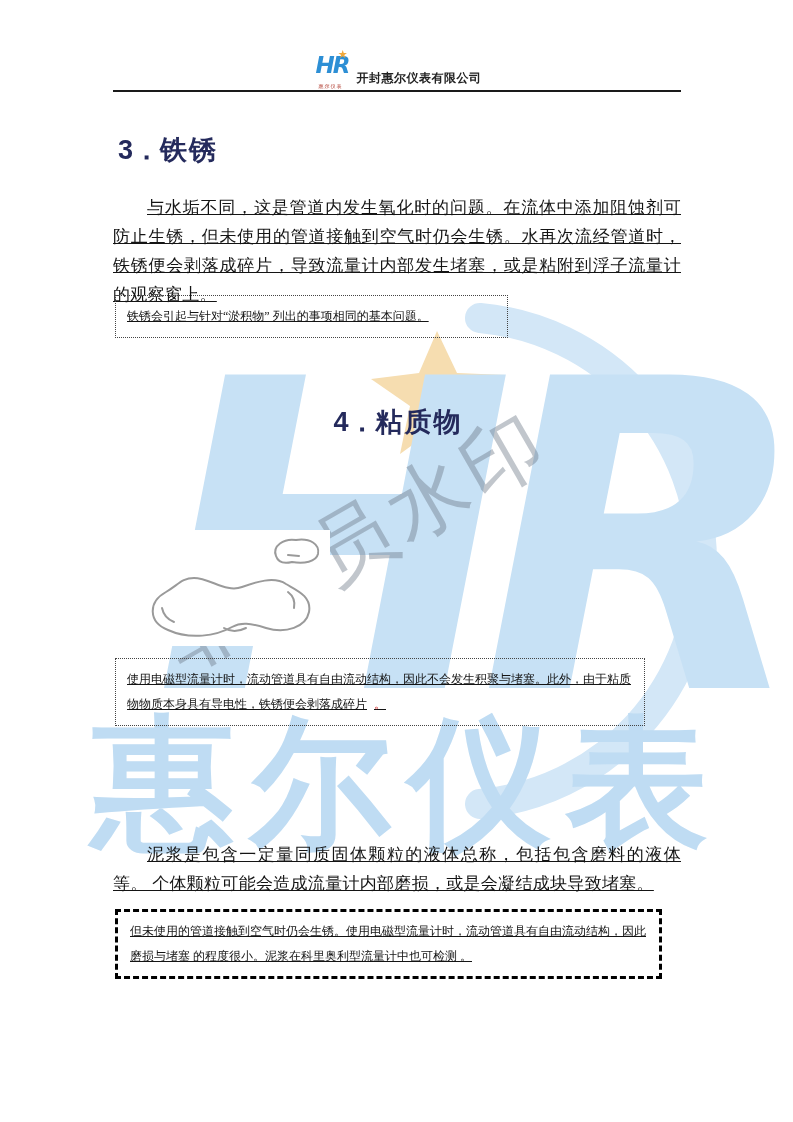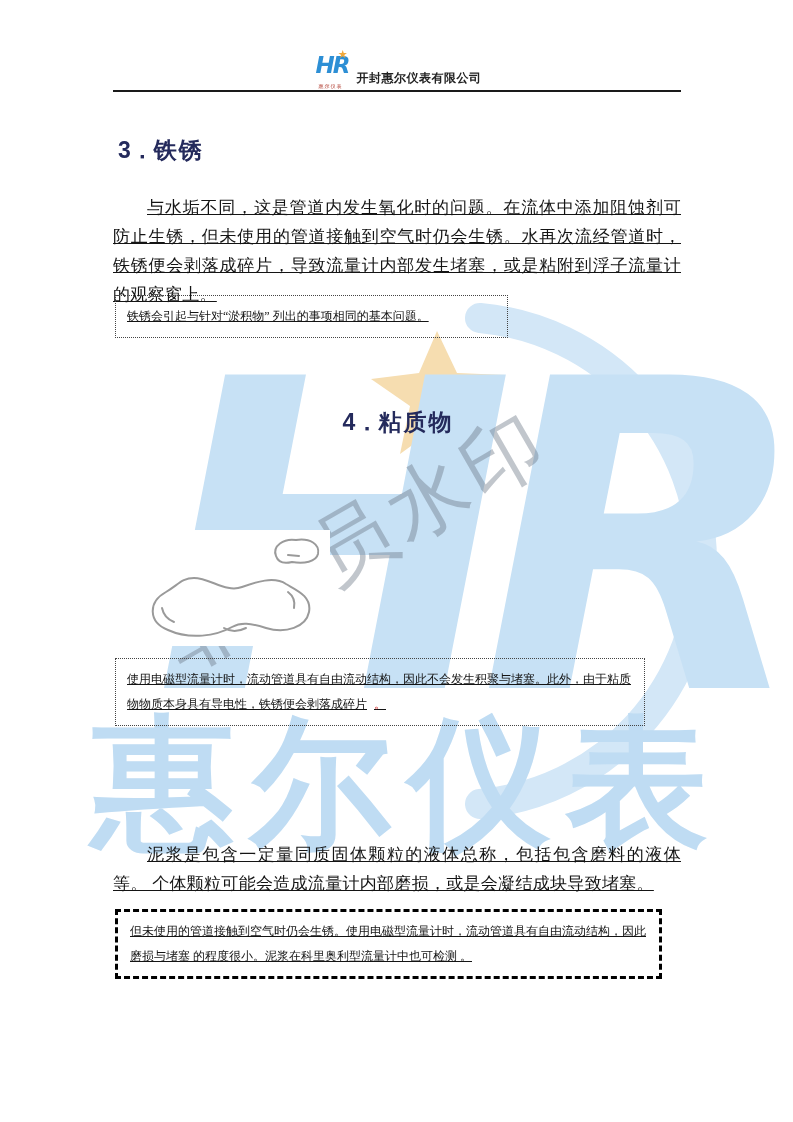--- a/index.html
+++ b/index.html
@@ -38,21 +38,21 @@
     font-size:5px;color:#b03a2e;letter-spacing:1px;white-space:nowrap;
   }
   .hdr-name{
     font-size:12px;font-weight:bold;color:#222;letter-spacing:0.5px;
     padding-bottom:1px;
   }
   
   .content{position:absolute;inset:0;z-index:3;}
   .sec-h{
     position:absolute;left:118px;width:560px;
-    color:#242a5c;font-size:23px;line-height:32px;white-space:nowrap;
+    color:#242a5c;font-size:27px;line-height:32px;white-space:nowrap;
   }
   .sec-h .num{font-family:"Liberation Sans","DejaVu Sans",sans-serif;font-weight:bold;}
   .sec-h .ttl{font-weight:600;letter-spacing:2px;}
   .para{
     position:absolute;left:113px;width:568px;
     font-size:17px;line-height:29px;text-indent:2em;
     text-align:justify;color:#141414;letter-spacing:0.3px;text-decoration:underline;
   }
   .notebox{
     position:absolute;left:115px;box-sizing:border-box;

